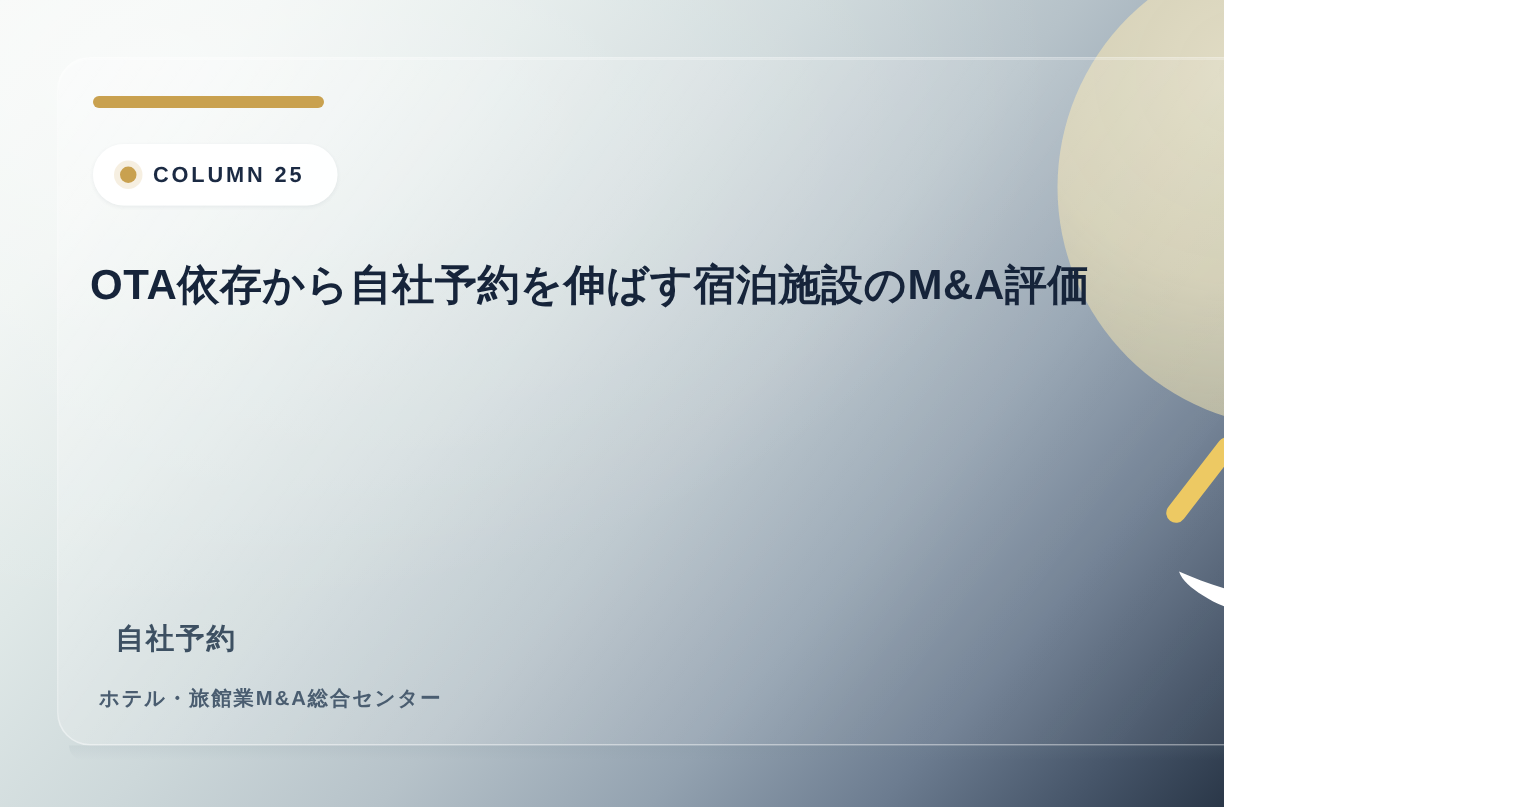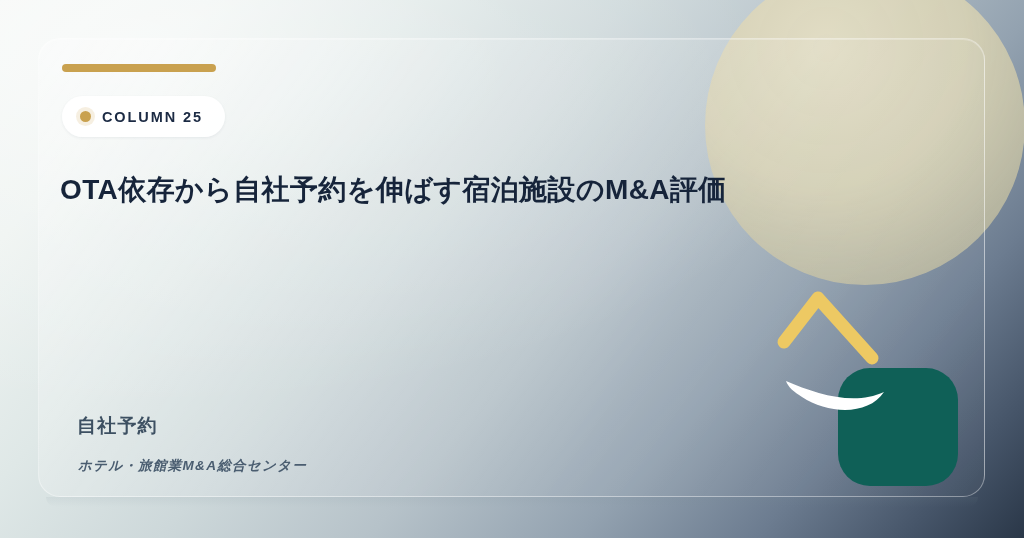--- a/index.html
+++ b/index.html
@@ -10,21 +10,21 @@
   body {
     width: 1024px;
     height: 538px;
     overflow: hidden;
     font-family: "Liberation Sans", "DejaVu Sans", sans-serif;
   }
 
   
   #stage {
     position: relative;
-    width: 1024px;
+    width: 816px;
     height: 538px;
     overflow: hidden;
     background:
       linear-gradient(131deg,
         #f4f7f5 0%,
         #eef3f1 14%,
         #dfe8e7 28%,
         #cdd8da 42%,
         #b6c2c9 56%,
         #93a2b0 70%,
@@ -144,22 +144,21 @@
     font-weight: 600;
     letter-spacing: 1.2px;
     color: #3d5062;
     margin: 0 0 18px 15px;
   }
   .footer-brand {
     font-size: 13.5px;
     font-weight: 700;
     letter-spacing: 1.3px;
     color: #4a5d70;
-    margin: 16px;
-    font-style: italic;
+    margin: 4px;
   }
 
   
   .logo-mark {
     position: absolute;
     left: 772px;
     top: 280px;
     width: 200px;
     height: 215px;
   }

